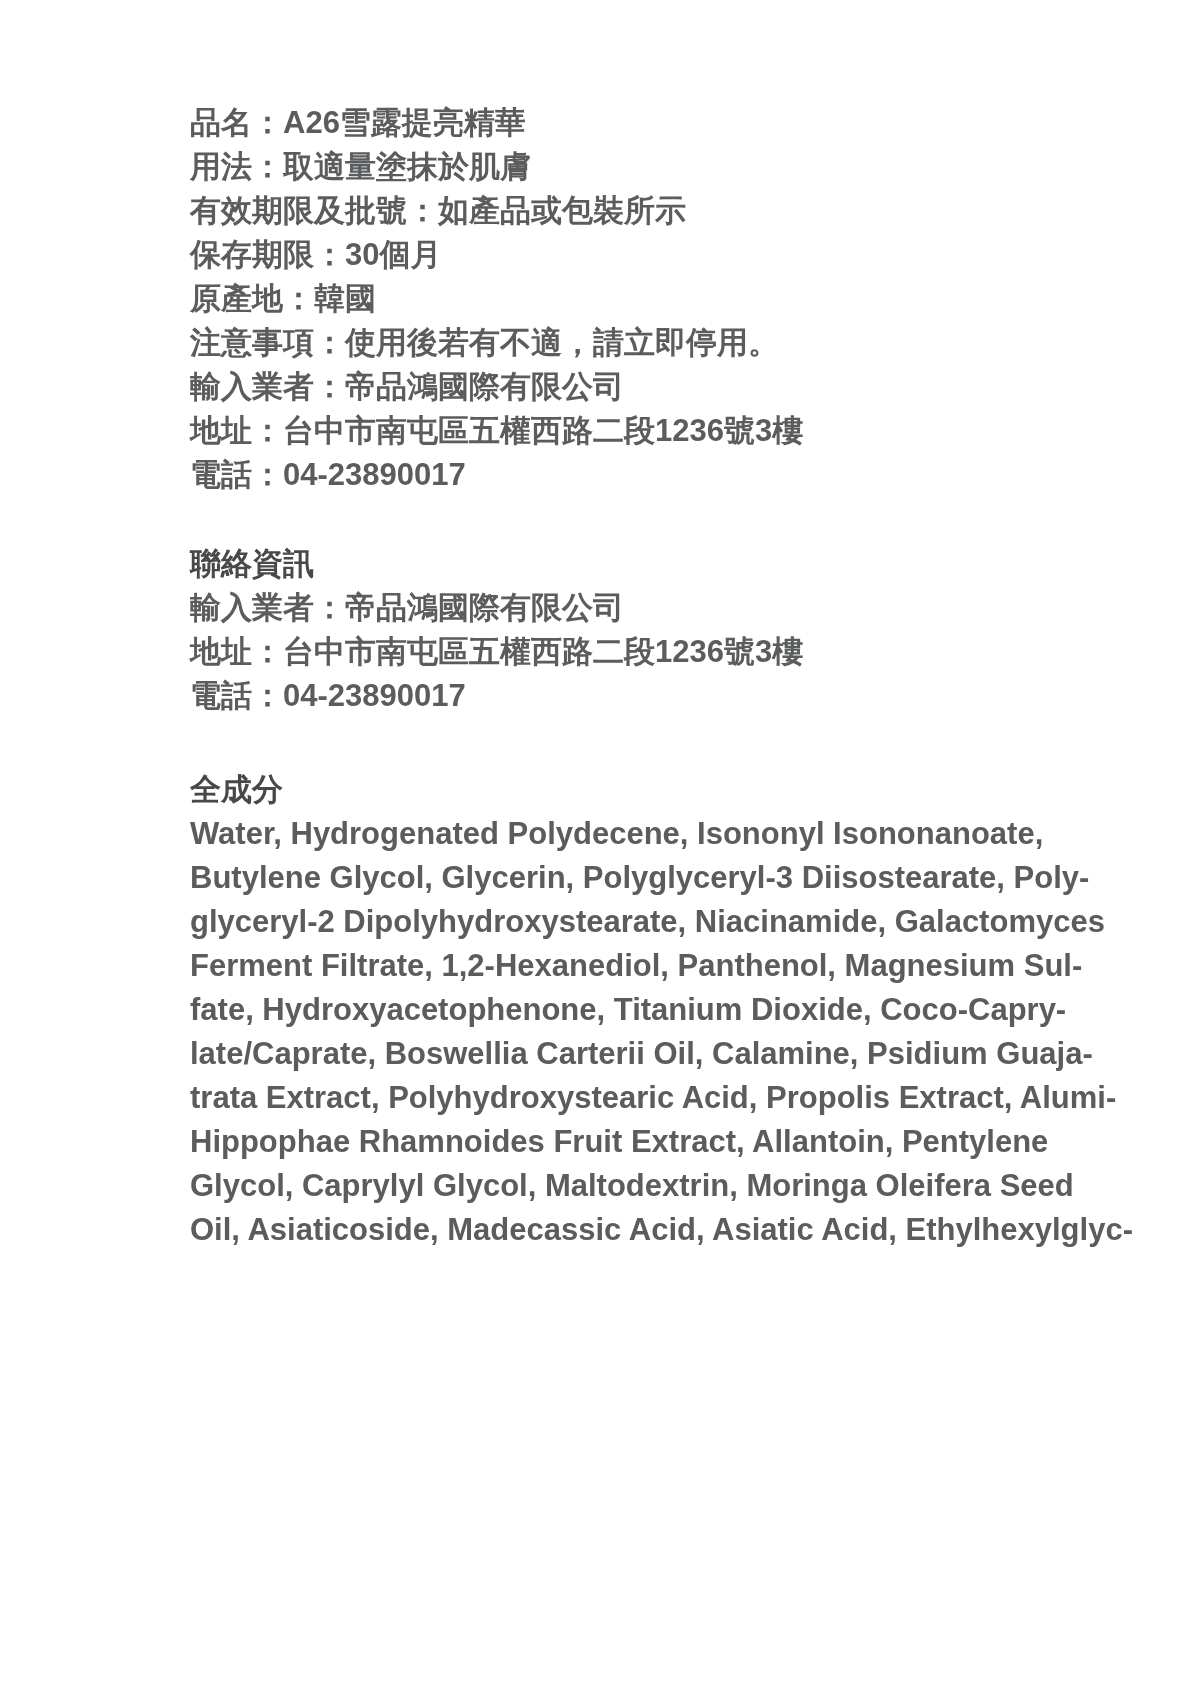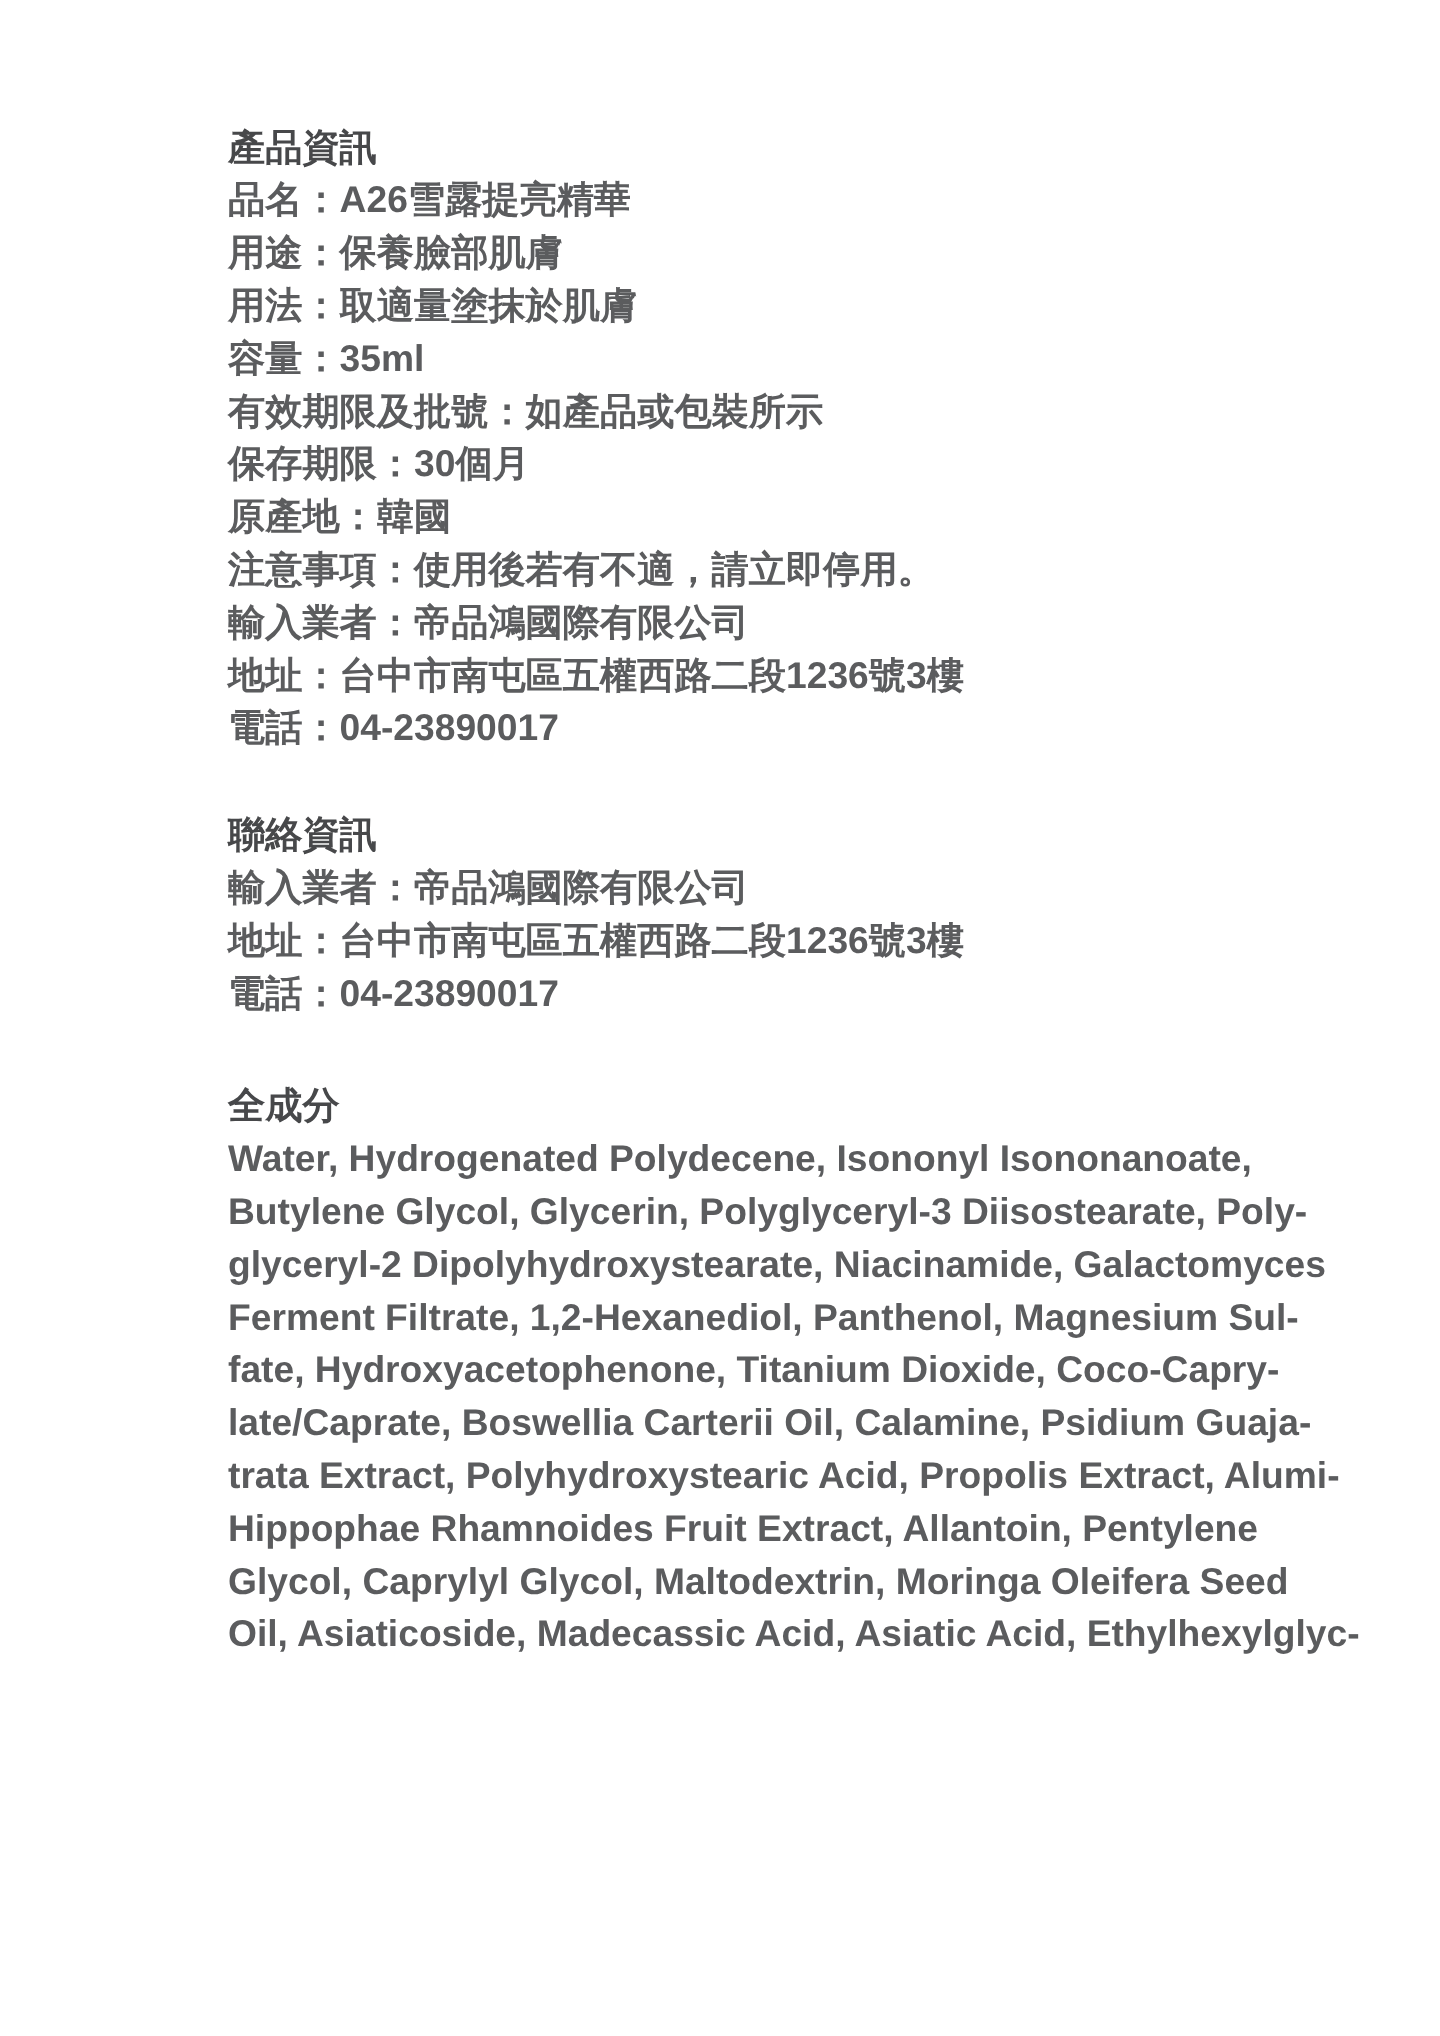--- a/index.html
+++ b/index.html
@@ -34,25 +34,22 @@
   }
   #contact-section { margin-top: 45px; }
   #ingredients-section { margin-top: 50px; }
 </style>
 </head>
 <body>
 
 <main>
 
   <section class="section" id="product-info-section">
-    <h2 class="section-heading">產品資訊</h2>
     <div class="line">品名：A26雪露提亮精華</div>
-    <div class="line">用途：保養臉部肌膚</div>
     <div class="line">用法：取適量塗抹於肌膚</div>
-    <div class="line">容量：35ml</div>
     <div class="line">有效期限及批號：如產品或包裝所示</div>
     <div class="line">保存期限：30個月</div>
     <div class="line">原產地：韓國</div>
     <div class="line">注意事項：使用後若有不適，請立即停用。</div>
     <div class="line">輸入業者：帝品鴻國際有限公司</div>
     <div class="line">地址：台中市南屯區五權西路二段1236號3樓</div>
     <div class="line">電話：04-23890017</div>
   </section>
 
   <section class="section" id="contact-section">

